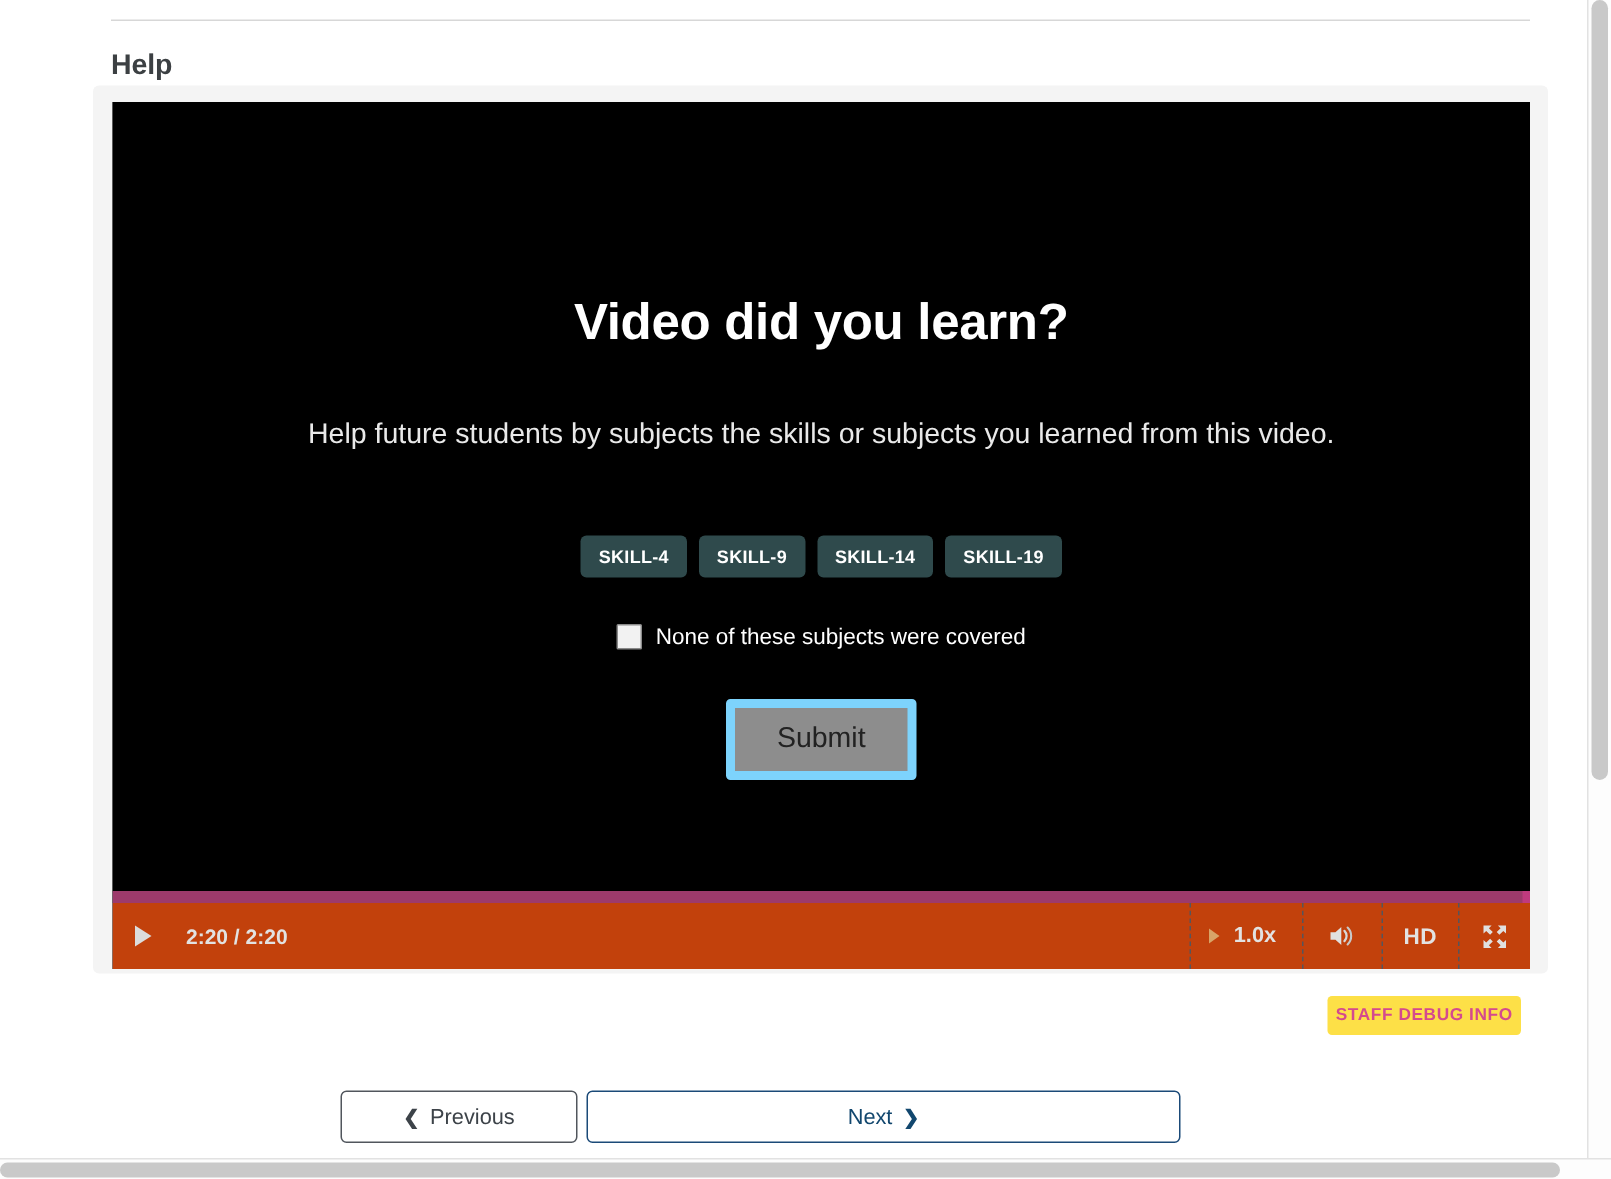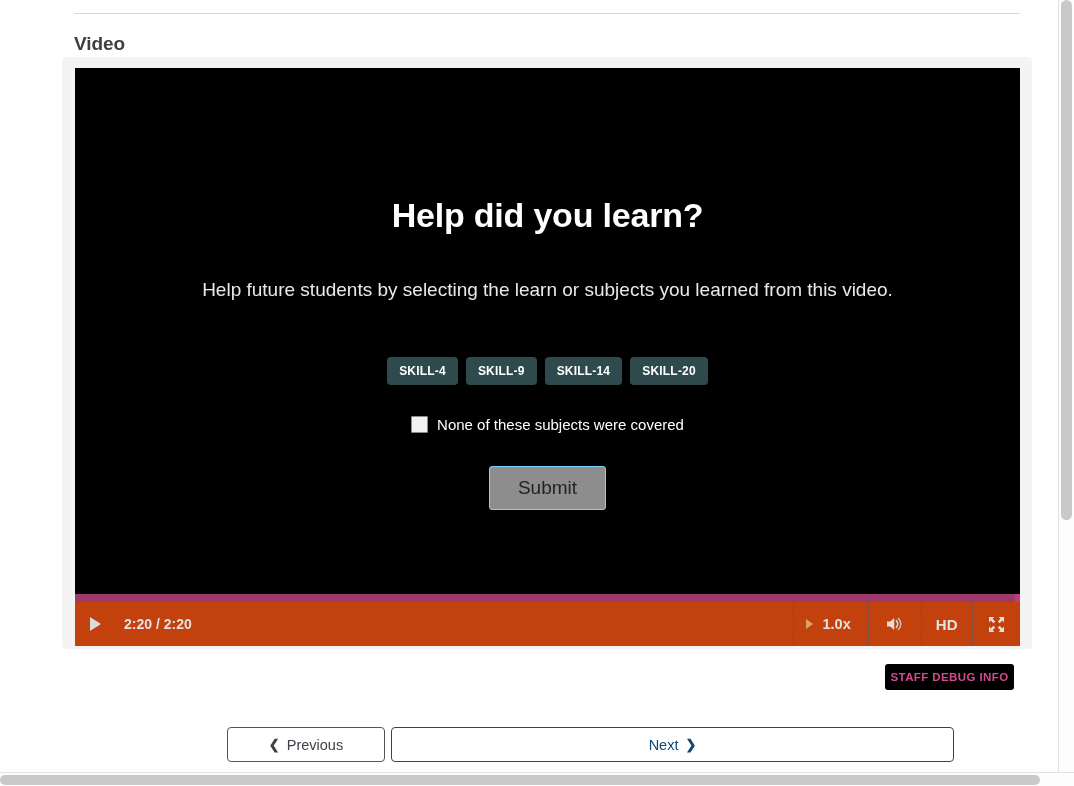--- a/index.html
+++ b/index.html
@@ -154,21 +154,21 @@
     left: 0;
     top: 398px;
     width: 945px;
     display: flex;
     justify-content: center;
   }
 
   .submit-btn {
     background: #8d8d8d;
     color: #222222;
-    border: 1px solid #7dd3fc;
+    border: 6px solid #7dd3fc;
     font-size: 19px;
     padding: 10px 28px;
     border-radius: 3px;
     cursor: pointer;
     font-family: "Liberation Sans", sans-serif;
     line-height: 22px;
   }
 
   
   .progress-track {
@@ -277,21 +277,21 @@
   .vol-cell { padding: 0 16px; }
   .fs-cell  { padding: 0 15px; }
 
   
   .staff-debug {
     position: absolute;
     left: 885px;
     top: 664px;
     width: 129px;
     height: 26px;
-    background: #000000;
+    background: #fde047;
     border: none;
     border-radius: 3px;
     color: #d44a8e;
     font-size: 11.5px;
     font-weight: bold;
     letter-spacing: 0.4px;
     cursor: pointer;
     font-family: "Liberation Sans", sans-serif;
     display: flex;
     align-items: center;
@@ -315,21 +315,21 @@
     align-items: center;
     justify-content: center;
     gap: 7px;
     font-family: "Liberation Sans", sans-serif;
   }
 
   .nav-next {
     position: absolute;
     left: 391px;
     top: 727px;
-    width: 563px;
+    width: 396px;
     height: 35px;
     background: #ffffff;
     border: 1px solid #1b4a78;
     border-radius: 4px;
     color: #12476e;
     font-size: 14.5px;
     cursor: pointer;
     display: flex;
     align-items: center;
     justify-content: center;
@@ -377,37 +377,37 @@
     border-radius: 6px;
   }
 </style>
 </head>
 <body>
 
 <div id="page">
 
   <div class="top-divider"></div>
 
-  <div class="section-heading">Video</div>
+  <div class="section-heading">Help</div>
 
   <div class="video-frame"></div>
 
   <div class="video-player">
 
     <div class="video-stage">
 
-      <div class="vid-title">Help did you learn?</div>
-
-      <div class="vid-sub">Help future students by selecting the learn or subjects you learned from this video.</div>
+      <div class="vid-title">Video did you learn?</div>
+
+      <div class="vid-sub">Help future students by subjects the skills or subjects you learned from this video.</div>
 
       <div class="chips-row">
         <button class="chip">SKILL-4</button>
         <button class="chip">SKILL-9</button>
         <button class="chip">SKILL-14</button>
-        <button class="chip">SKILL-20</button>
+        <button class="chip">SKILL-19</button>
       </div>
 
       <div class="none-row">
         <span class="cb"></span>
         <span class="none-label">None of these subjects were covered</span>
       </div>
 
       <div class="submit-wrap">
         <button class="submit-btn">Submit</button>
       </div>

